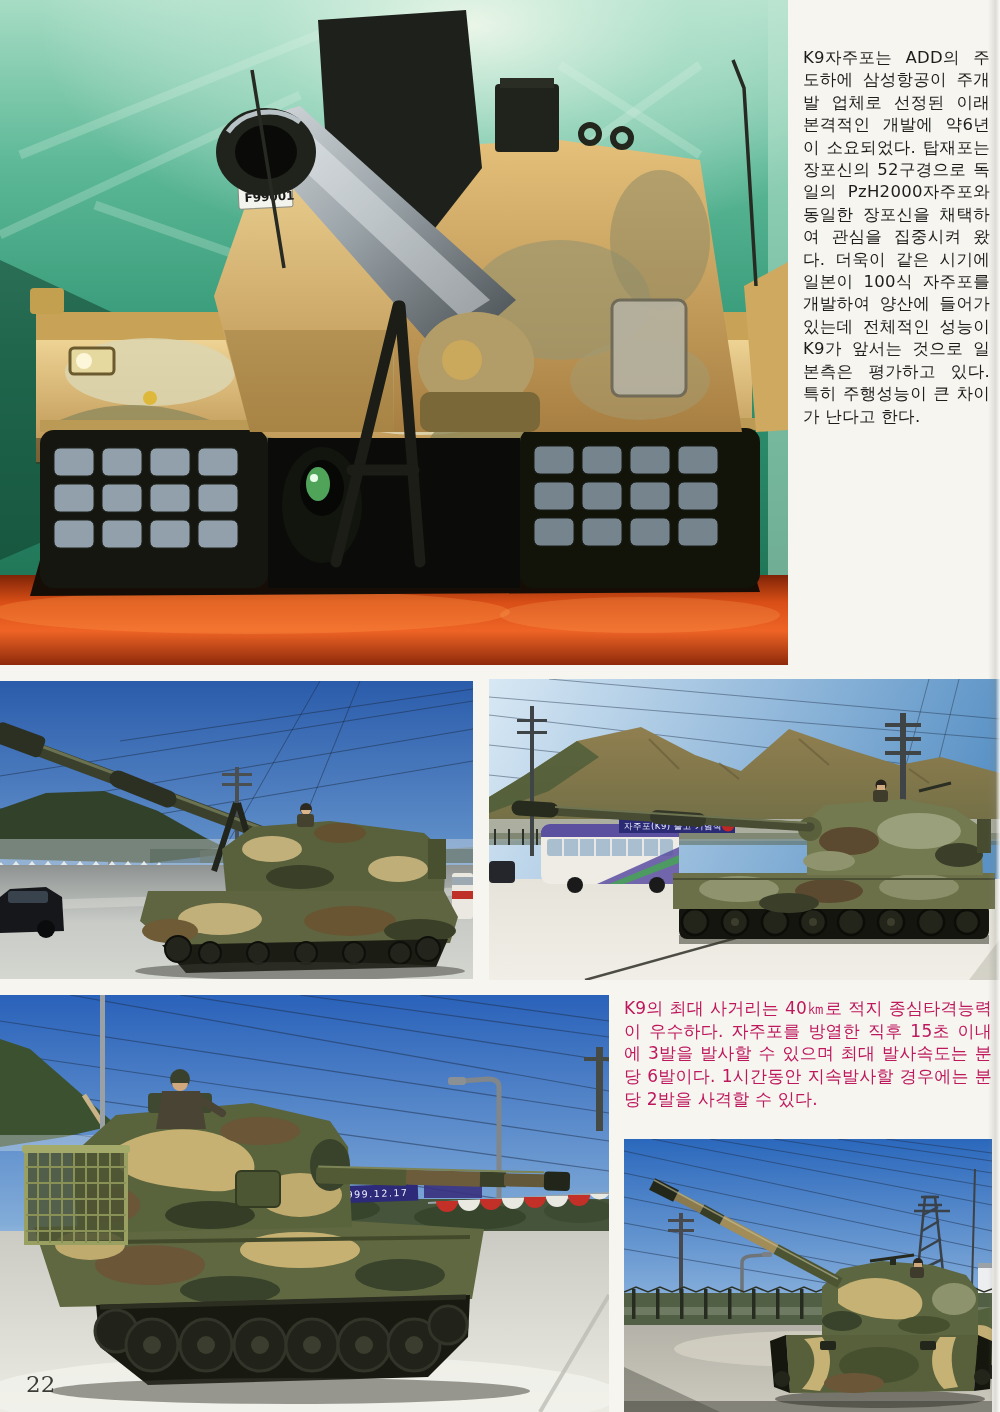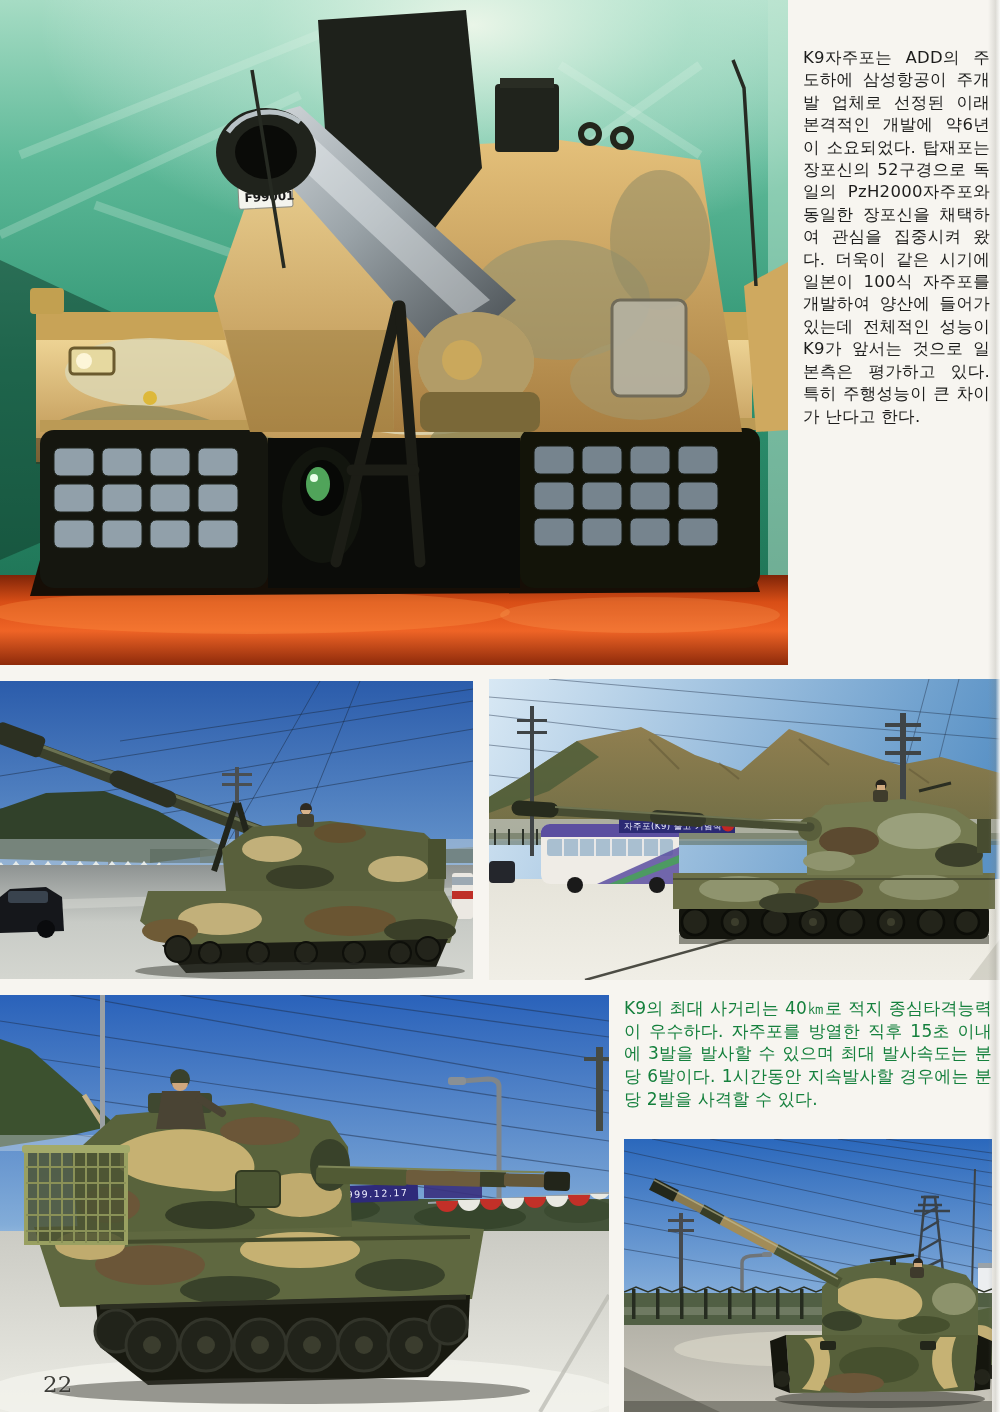--- a/index.html
+++ b/index.html
@@ -29,28 +29,28 @@
     font-size: 16.5px; line-height: 22.4px;
     color: #1d1d1c;
     text-align: justify;
     word-break: break-all;
     letter-spacing: 0.3px;
   }
   .text-mid {
     position: absolute;
     left: 624px; top: 997px; width: 368px;
     font-size: 17px; line-height: 22.7px;
-    color: #15803d;
+    color: #be185d;
     text-align: justify;
     word-break: break-all;
     letter-spacing: 0.2px;
   }
   .page-number {
     position: absolute;
-    left: 43px; top: 1371px;
+    left: 26px; top: 1371px;
     font-family: "DejaVu Serif", serif;
     font-size: 23px;
     color: #3d3d38;
     text-shadow: 0 0 2px rgba(255,255,255,0.6);
   }
   .page-edge {
     position: absolute;
     right: 0; top: 0; width: 12px; height: 1412px;
     background: linear-gradient(to right, rgba(0,0,0,0), rgba(130,130,122,0.22) 62%, rgba(250,250,248,0.9));
     pointer-events: none;

